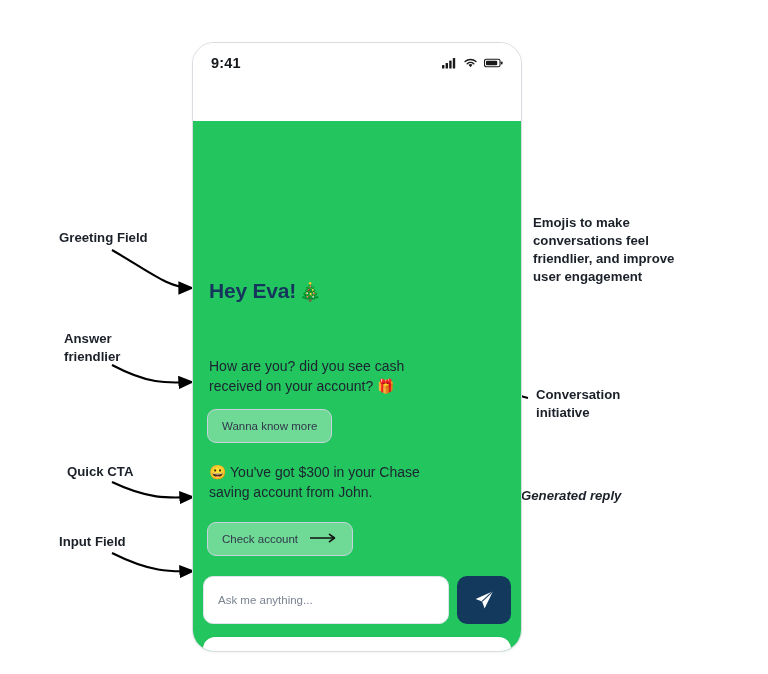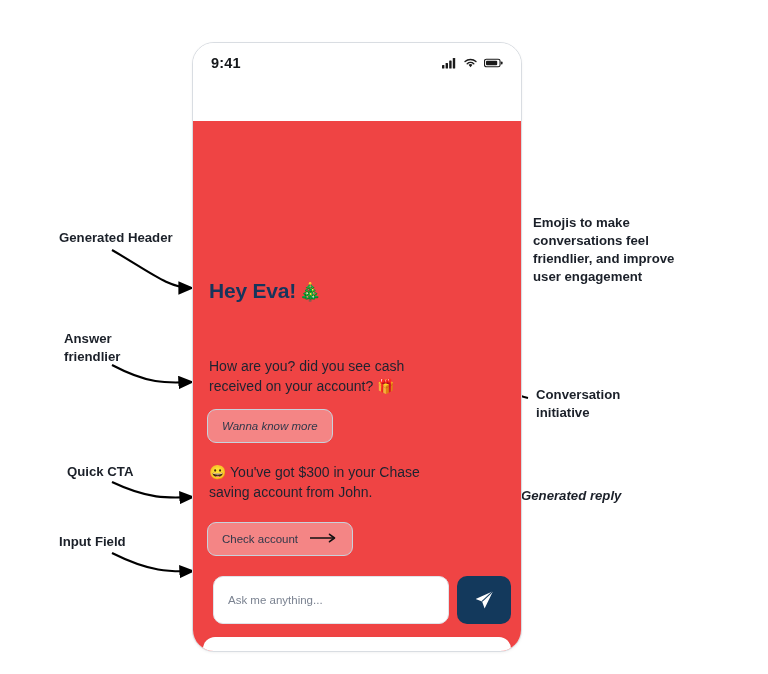--- a/index.html
+++ b/index.html
@@ -30,21 +30,21 @@
     padding: 0 18px;
     background: #ffffff;
   }
   .clock { font-size: 14.5px; font-weight: 700; color: #14171a; letter-spacing: .2px; }
   .status-icons { display: flex; align-items: center; gap: 6px; }
   .status-icons svg { display: block; }
 
   
   .chat-body {
     position: absolute; top: 78px; left: 0; right: 0; bottom: 0;
-    background: #ef4444;
+    background: #22c55e;
     padding: 16px 16px;
   }
   .greeting {
     position: absolute; left: 16px; top: 158px;
     font-size: 21px; font-weight: 700; color: #16355c;
     letter-spacing: -.2px; white-space: nowrap;
   }
   .greeting .emo { font-size: 18px; margin-left: 3px; }
 
   .msg {
@@ -57,27 +57,27 @@
   .chip {
     position: absolute; left: 14px;
     display: inline-flex; align-items: center; gap: 12px;
     padding: 10px 14px;
     border: 1px solid #c8d2dc;
     border-radius: 9px;
     background: rgba(255,255,255,.35);
     font-size: 11.5px; color: #30384a;
     white-space: nowrap;
   }
-  .chip-1 { top: 288px; font-style: italic; }
+  .chip-1 { top: 288px; }
   .chip-2 { top: 401px; justify-content: center; }
   .chip .arrow { display: inline-block; }
 
   
   .composer {
-    position: absolute; left: 20px; right: 10px; top: 455px;
+    position: absolute; left: 10px; right: 10px; top: 455px;
     display: flex; align-items: center; gap: 8px;
   }
   .search-input {
     flex: 1; height: 48px;
     background: #ffffff;
     border: 1px solid #dfe4ea;
     border-radius: 10px;
     padding: 0 14px;
     font-family: "Liberation Sans", sans-serif;
     font-size: 11.5px; color: #6b7380;
@@ -149,21 +149,21 @@
 
     <path d="M112,553 C150,572 170,572 193,571" fill="none" stroke="#000" stroke-width="2.1" marker-end="url(#ah)"></path>
 
     <path d="M519,276 C497,282 478,294 458,310" fill="none" stroke="#000" stroke-width="2.1" marker-end="url(#ah)"></path>
 
     <path d="M528,398 C500,392 472,360 453,341" fill="none" stroke="#000" stroke-width="2.1" marker-end="url(#ah)"></path>
 
     <path d="M512,487 C487,482 456,468 436,446" fill="none" stroke="#000" stroke-width="2.1" marker-end="url(#ah)"></path>
   </svg>
 
-  <div class="anno left" style="left:59px; top:229px;">Generated Header</div>
+  <div class="anno left" style="left:59px; top:229px;">Greeting Field</div>
   <div class="anno left" style="left:64px; top:330px; white-space:pre-line;">Answer
 friendlier</div>
   <div class="anno left" style="left:67px; top:463px;">Quick CTA</div>
   <div class="anno left" style="left:59px; top:533px;">Input Field</div>
 
   <div class="anno right" style="left:533px; top:214px; white-space:pre-line;">Emojis to make
 conversations feel
 friendlier, and improve
 user engagement</div>
   <div class="anno right" style="left:536px; top:386px; white-space:pre-line;">Conversation

